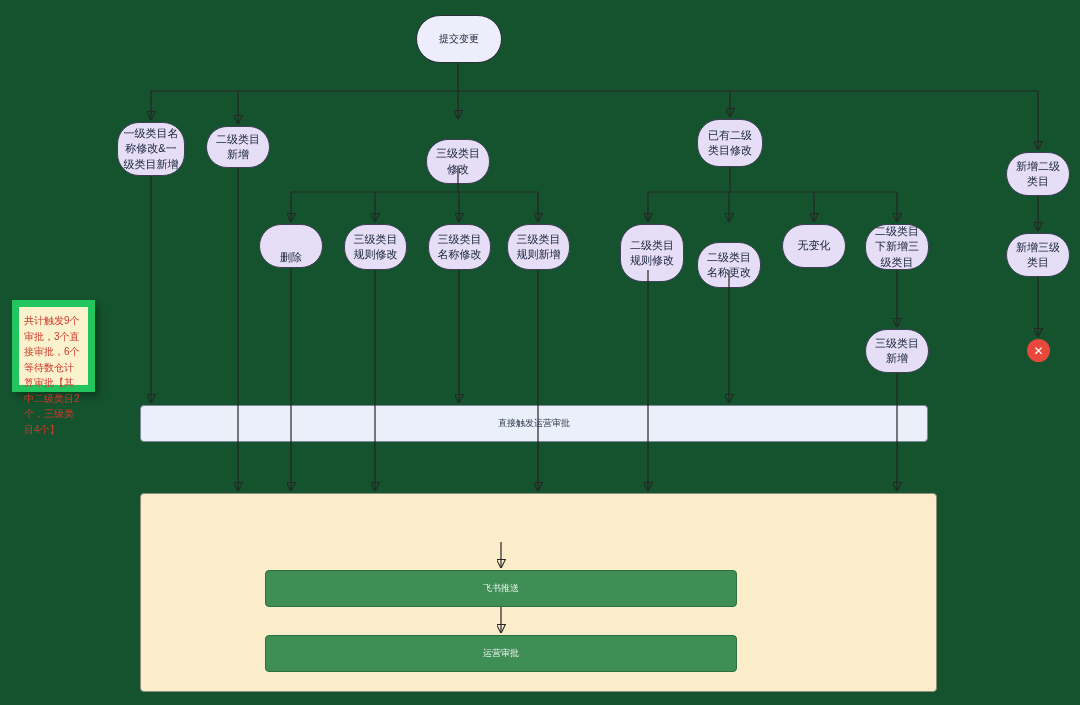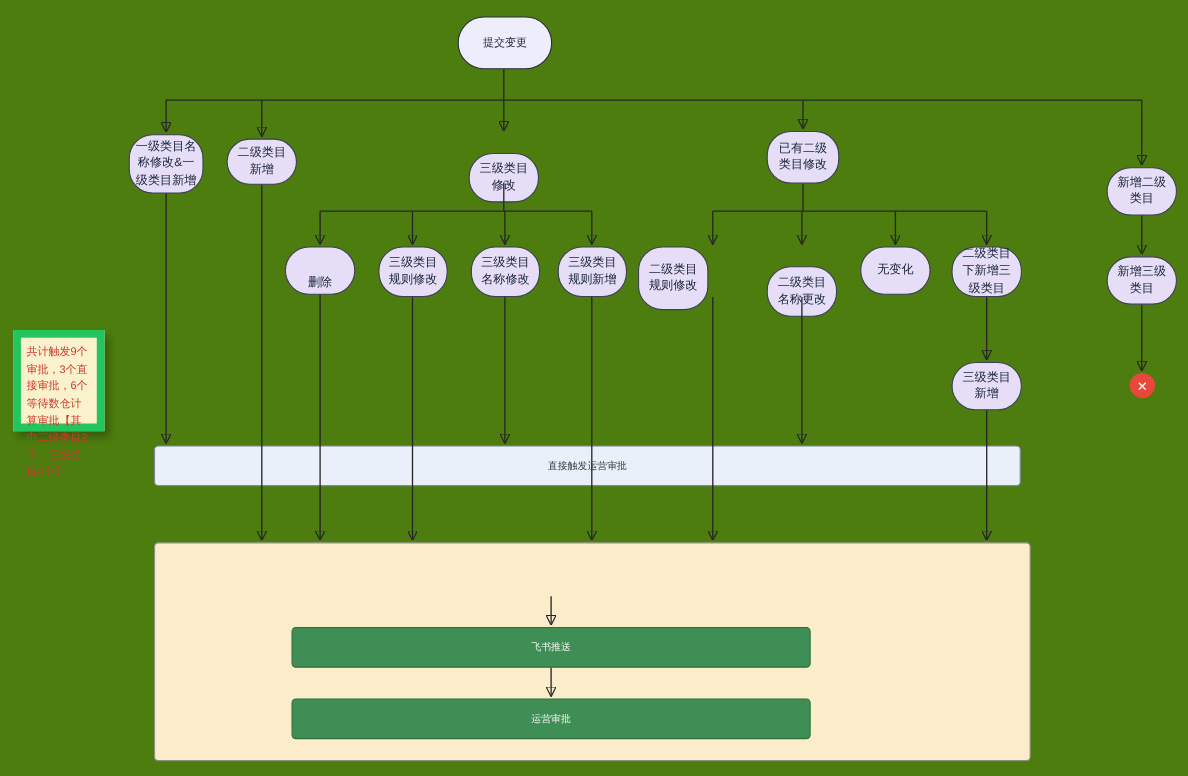--- a/index.html
+++ b/index.html
@@ -1,17 +1,17 @@
 <!DOCTYPE html>
 <html><head>
 <meta charset="utf-8">
 <style>
   html,body{margin:0;padding:0;background:#ffffff;}
   body{font-family:"Liberation Sans","DejaVu Sans",sans-serif;}
-  #canvas{position:relative;width:1080px;height:705px;background:#4d7c0f;overflow:hidden;}
+  #canvas{position:relative;width:1080px;height:705px;background:#14532d;overflow:hidden;}
 
   
   .node{
     position:absolute;
     background:#e5def6;
     border:1.4px solid #3f3f56;
     border-radius:22px;
     display:flex;align-items:center;justify-content:center;
     text-align:center;
     font-size:11px;line-height:1.4;color:#17213a;
@@ -102,21 +102,21 @@
   </div>
   <div class="node" style="left:344px;top:224px;width:63px;height:46px;">
     <span>三级类目规则修改</span>
   </div>
   <div class="node" style="left:428px;top:224px;width:63px;height:46px;">
     <span>三级类目名称修改</span>
   </div>
   <div class="node" style="left:507px;top:224px;width:63px;height:46px;">
     <span>三级类目规则新增</span>
   </div>
-  <div class="node" style="left:580px;top:224px;width:64px;height:58px;">
+  <div class="node" style="left:620px;top:224px;width:64px;height:58px;">
     <span>二级类目规则修改</span>
   </div>
   <div class="node" style="left:697px;top:224px;width:64px;height:46px;margin-top:18px;">
     <span>二级类目名称更改</span>
   </div>
   <div class="node" style="left:782px;top:224px;width:64px;height:44px;">
     <span>无变化</span>
   </div>
   <div class="node" style="left:865px;top:224px;width:64px;height:46px;">
     <span>二级类目下新增三级类目</span>

